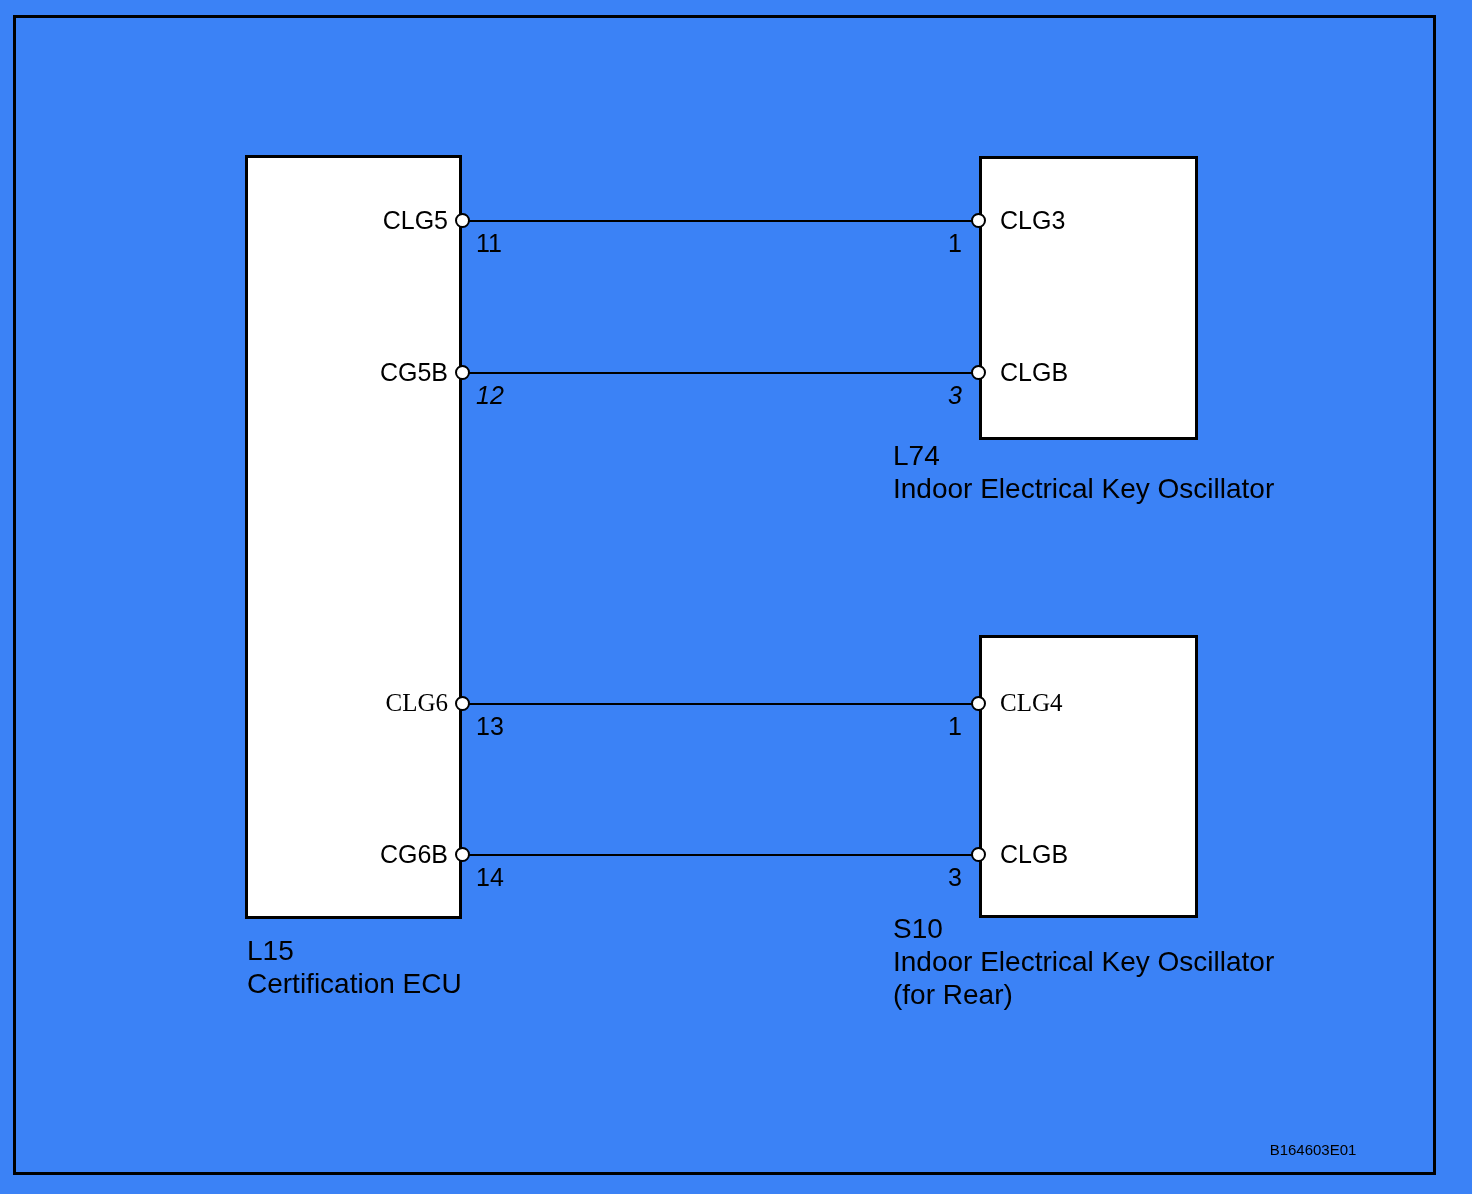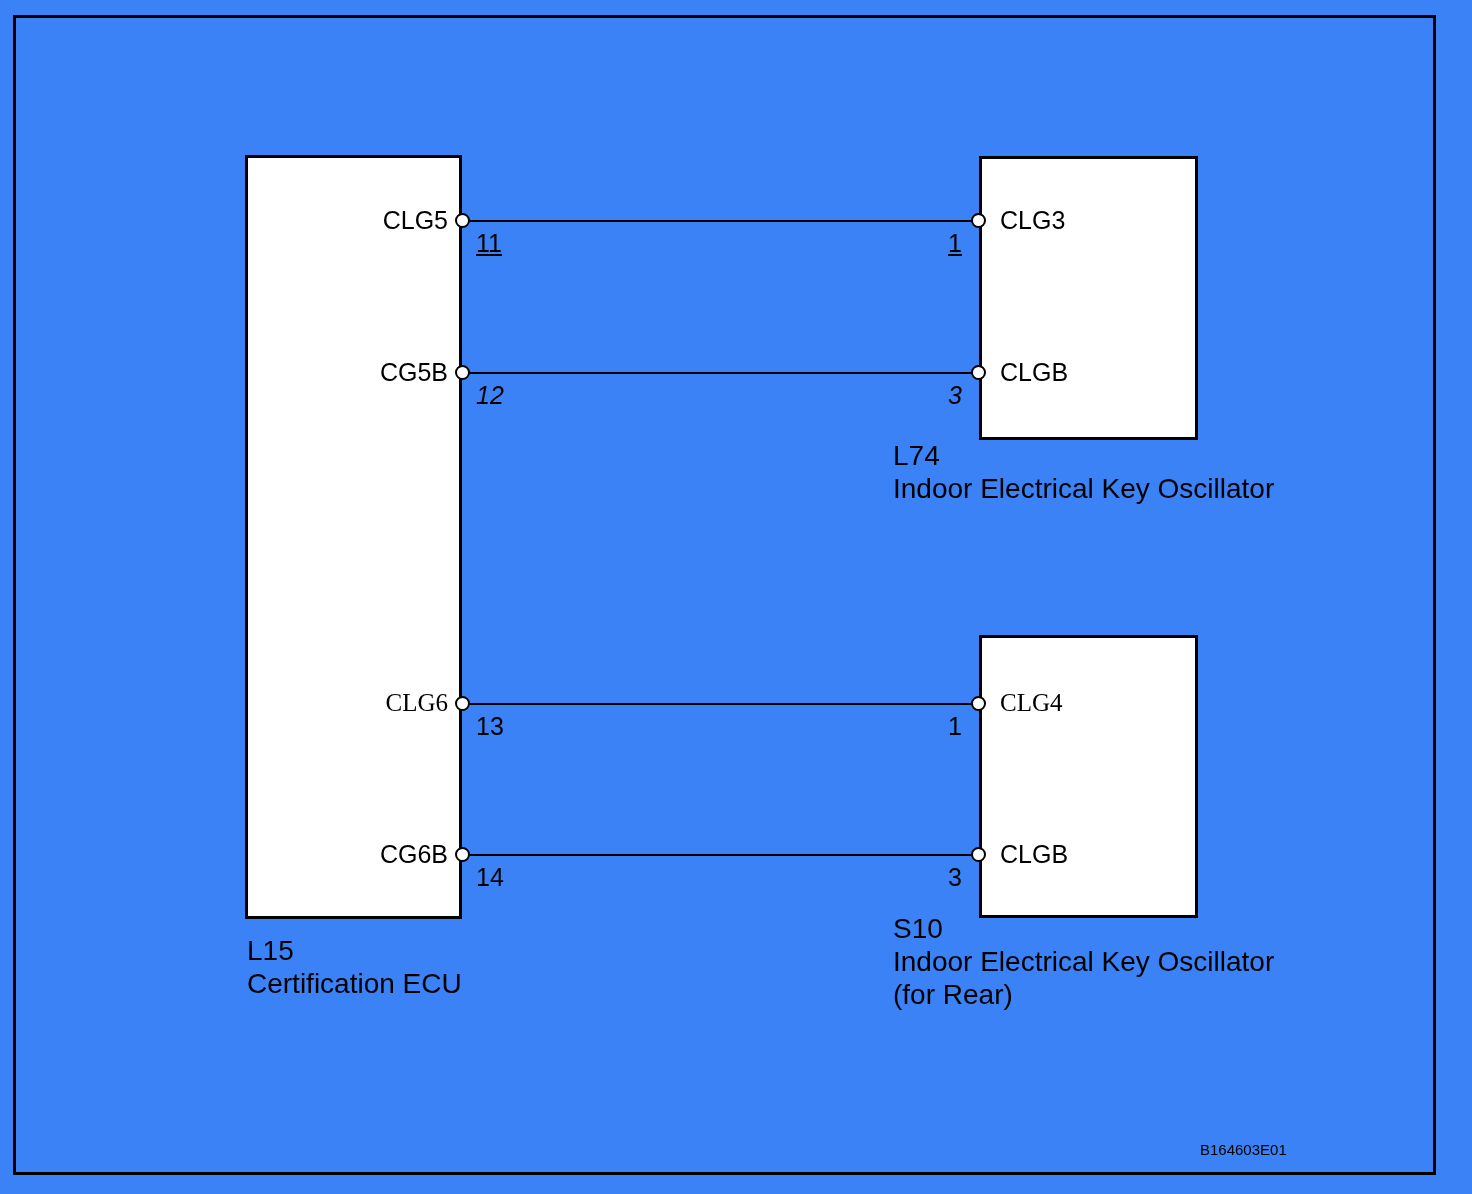--- a/index.html
+++ b/index.html
@@ -81,39 +81,39 @@
   }
   .pin-num-right {
     left: 890px;
     width: 72px;
     text-align: right;
   }
   .ny1 { top: 206px; }
   .ny2 { top: 358px; }
   .ny3 { top: 689px; font-family: Liberation Serif, serif; }
   .ny4 { top: 840px; }
-  .py1 { top: 229px; text-decoration: underline; }
+  .py1 { top: 229px; }
   .py2 { top: 381px; font-style: italic; }
   .py3 { top: 712px; }
   .py4 { top: 863px; text-align: right; }
   .caption {
     position: absolute;
     font-size: 28px;
     line-height: 33px;
     white-space: nowrap;
   }
   .cap-ecu   { left: 247px; top: 934px; }
   .cap-front { left: 893px; top: 439px; }
   .cap-rear  { left: 893px; top: 912px; }
   .fig-code {
     position: absolute;
     left: 1200px;
     top: 1141px;
     width: 226px;
-    text-align: left;
+    text-align: center;
     font-size: 15px;
     line-height: 18px;
   }
 </style>
 </head>
 <body>
 
 <div class="screen">
 
   <div class="frame"></div>

